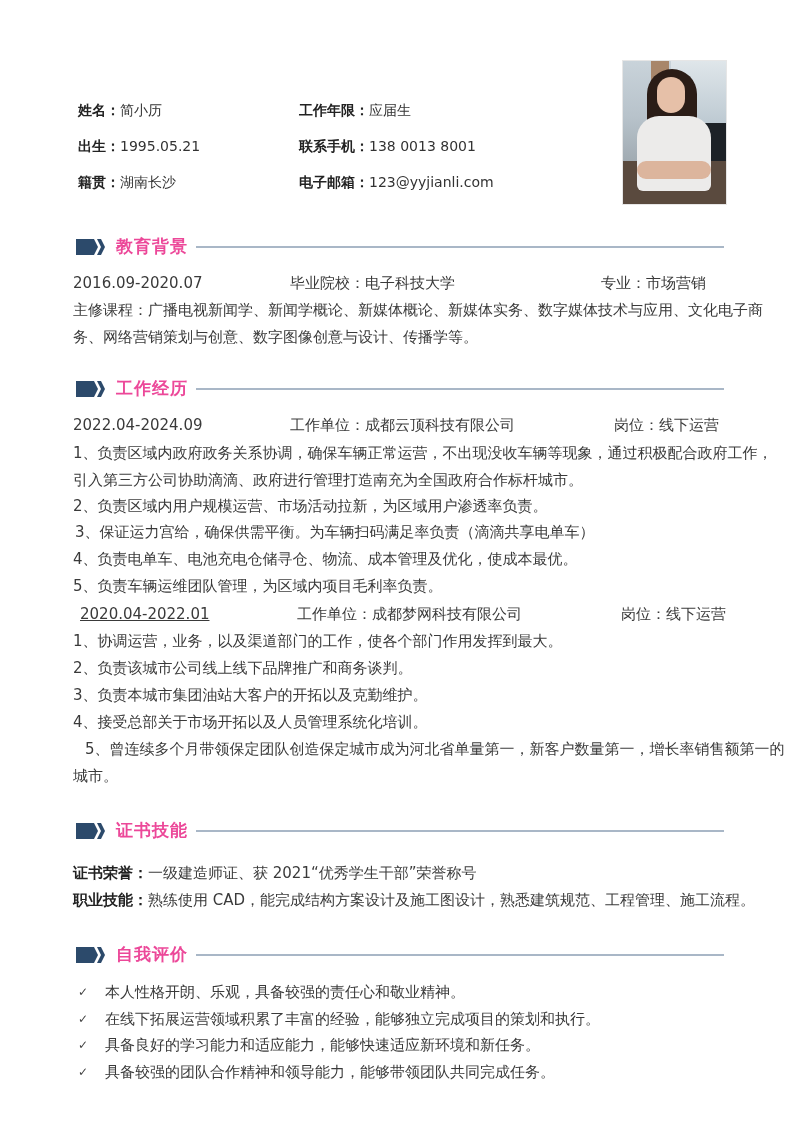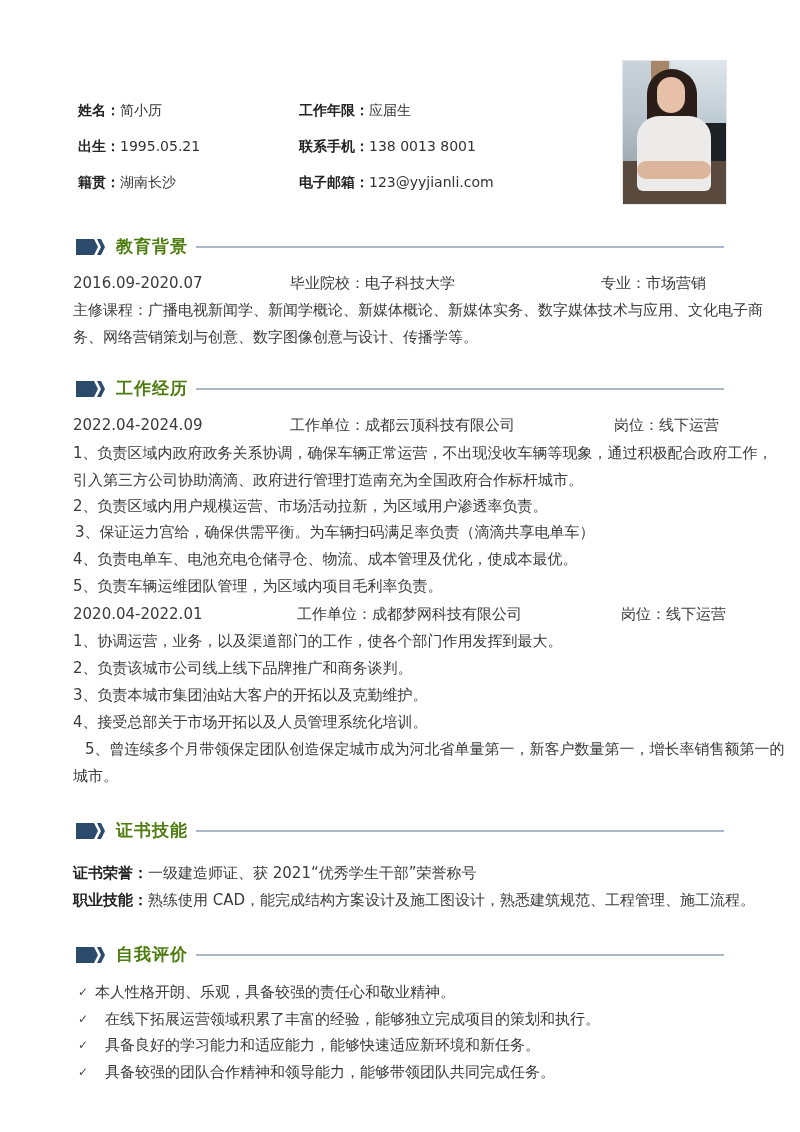--- a/index.html
+++ b/index.html
@@ -20,21 +20,21 @@
   .photo .curtain { position: absolute; left: 28px; top: 0; width: 18px; height: 80px; background: #a8866a; }
   .photo .monitor { position: absolute; left: 82px; top: 62px; width: 21px; height: 40px; background: #1d2227; }
   .photo .desk { position: absolute; left: 0; top: 100px; width: 103px; height: 43px; background: #5a4a3e; }
   .photo .hair { position: absolute; left: 24px; top: 8px; width: 50px; height: 70px; border-radius: 25px 25px 8px 8px; background: #2b1d17; }
   .photo .face { position: absolute; left: 34px; top: 16px; width: 28px; height: 36px; border-radius: 14px 14px 14px 14px; background: #e6c0a8; }
   .photo .shirt { position: absolute; left: 14px; top: 55px; width: 74px; height: 75px; border-radius: 22px 22px 6px 6px; background: #ecebea; }
   .photo .arms { position: absolute; left: 14px; top: 100px; width: 74px; height: 18px; border-radius: 9px; background: #dcb59d; }
 
   .sec-head { position: absolute; left: 76px; height: 24px; width: 650px; }
   .sec-icon { position: absolute; left: 0; top: 4px; width: 30px; height: 16px; }
-  .sec-title { position: absolute; left: 40px; top: 0; font-size: 17px; line-height: 22px; font-weight: bold; color: #4d7c0f; letter-spacing: 1px; }
+  .sec-title { position: absolute; left: 40px; top: 0; font-size: 17px; line-height: 22px; font-weight: bold; color: #ec4899; letter-spacing: 1px; }
   .sec-line { position: absolute; left: 120px; top: 11px; width: 528px; height: 2px; background: #a9b7c7; }
 
   .txt { position: absolute; font-size: 15px; line-height: 18px; color: #3a3a3a; white-space: nowrap; }
   .check { position: absolute; left: 78px; font-size: 12px; line-height: 18px; color: #444; }
   .lbl { font-weight: bold; color: #222; }
 </style>
 </head>
 <body>
 
 <div class="abs info" style="left:78px;top:101px;">
@@ -94,21 +94,21 @@
 <div class="txt" style="left:73px;top:416px;">2022.04-2024.09</div>
 <div class="txt" style="left:290px;top:416px;">工作单位：成都云顶科技有限公司</div>
 <div class="txt" style="left:614px;top:416px;">岗位：线下运营</div>
 <div class="txt" style="left:73px;top:444px;">1、负责区域内政府政务关系协调，确保车辆正常运营，不出现没收车辆等现象，通过积极配合政府工作，</div>
 <div class="txt" style="left:73px;top:471px;">引入第三方公司协助滴滴、政府进行管理打造南充为全国政府合作标杆城市。</div>
 <div class="txt" style="left:73px;top:497px;">2、负责区域内用户规模运营、市场活动拉新，为区域用户渗透率负责。</div>
 <div class="txt" style="left:75px;top:523px;">3、保证运力宫给，确保供需平衡。为车辆扫码满足率负责（滴滴共享电单车）</div>
 <div class="txt" style="left:73px;top:550px;">4、负责电单车、电池充电仓储寻仓、物流、成本管理及优化，使成本最优。</div>
 <div class="txt" style="left:73px;top:577px;">5、负责车辆运维团队管理，为区域内项目毛利率负责。</div>
 
-<div class="txt" style="left:73px;top:605px;">2020.04-2022.01</div>
+<div class="txt" style="left:80px;top:605px;text-decoration:underline;">2020.04-2022.01</div>
 <div class="txt" style="left:297px;top:605px;">工作单位：成都梦网科技有限公司</div>
 <div class="txt" style="left:621px;top:605px;">岗位：线下运营</div>
 <div class="txt" style="left:73px;top:632px;">1、协调运营，业务，以及渠道部门的工作，使各个部门作用发挥到最大。</div>
 <div class="txt" style="left:73px;top:659px;">2、负责该城市公司线上线下品牌推广和商务谈判。</div>
 <div class="txt" style="left:73px;top:686px;">3、负责本城市集团油站大客户的开拓以及克勤维护。</div>
 <div class="txt" style="left:73px;top:713px;">4、接受总部关于市场开拓以及人员管理系统化培训。</div>
 <div class="txt" style="left:73px;top:740px;margin-left:12px;">5、曾连续多个月带领保定团队创造保定城市成为河北省单量第一，新客户数量第一，增长率销售额第一的</div>
 <div class="txt" style="left:73px;top:767px;">城市。</div>
 
 <div class="sec-head" style="top:819px;padding-left:40px;">
@@ -130,19 +130,19 @@
 <div class="sec-head" style="top:943px;padding-left:11px;">
   <svg class="sec-icon" viewBox="0 0 30 16">
     <polygon points="0,0 18,0 22,8 18,16 0,16" fill="#2c4a6b"></polygon>
     <polygon points="21,0 25,0 29,8 25,16 21,16 25,8" fill="#2c4a6b"></polygon>
   </svg>
   <div class="sec-title">自我评价</div>
   <div class="sec-line"></div>
 </div>
 
 <div class="check" style="top:983px;">✓</div>
-<div class="txt" style="left:95px;top:983px;">本人性格开朗、乐观，具备较强的责任心和敬业精神。</div>
+<div class="txt" style="left:105px;top:983px;">本人性格开朗、乐观，具备较强的责任心和敬业精神。</div>
 <div class="check" style="top:1010px;">✓</div>
 <div class="txt" style="left:105px;top:1010px;">在线下拓展运营领域积累了丰富的经验，能够独立完成项目的策划和执行。</div>
 <div class="check" style="top:1036px;">✓</div>
 <div class="txt" style="left:105px;top:1036px;">具备良好的学习能力和适应能力，能够快速适应新环境和新任务。</div>
 <div class="check" style="top:1063px;">✓</div>
 <div class="txt" style="left:105px;top:1063px;">具备较强的团队合作精神和领导能力，能够带领团队共同完成任务。</div>
 
 </body></html>

